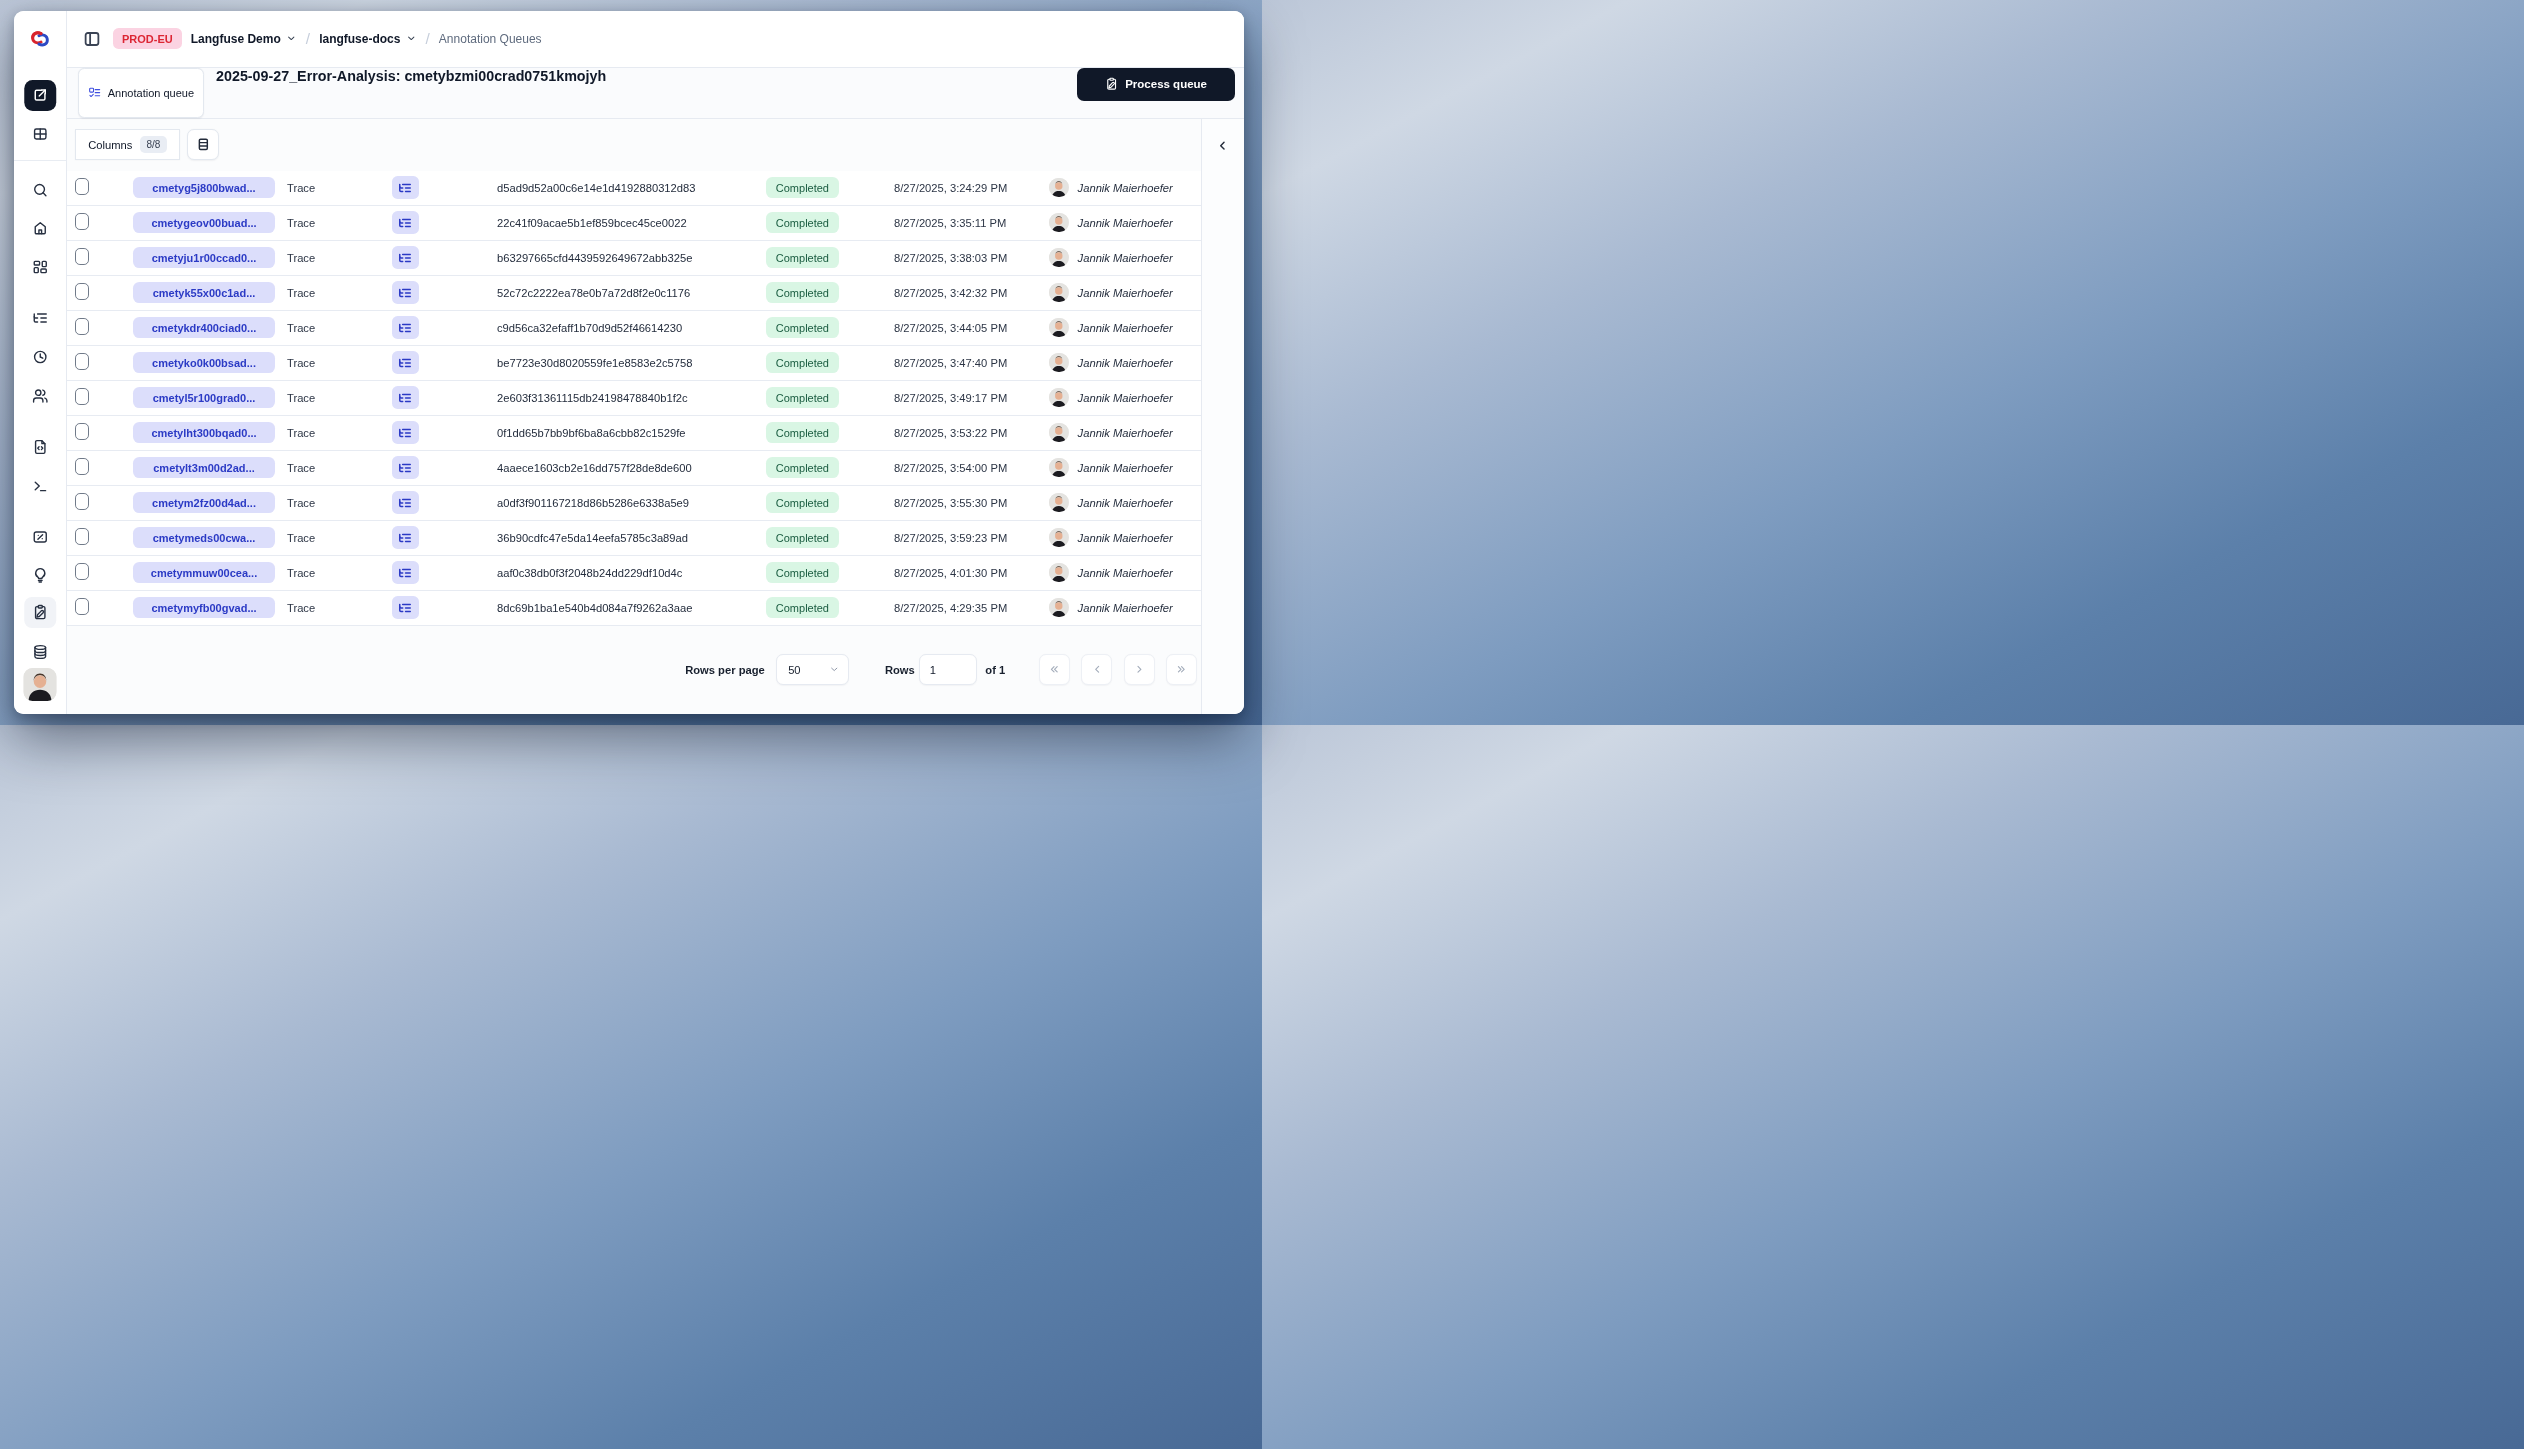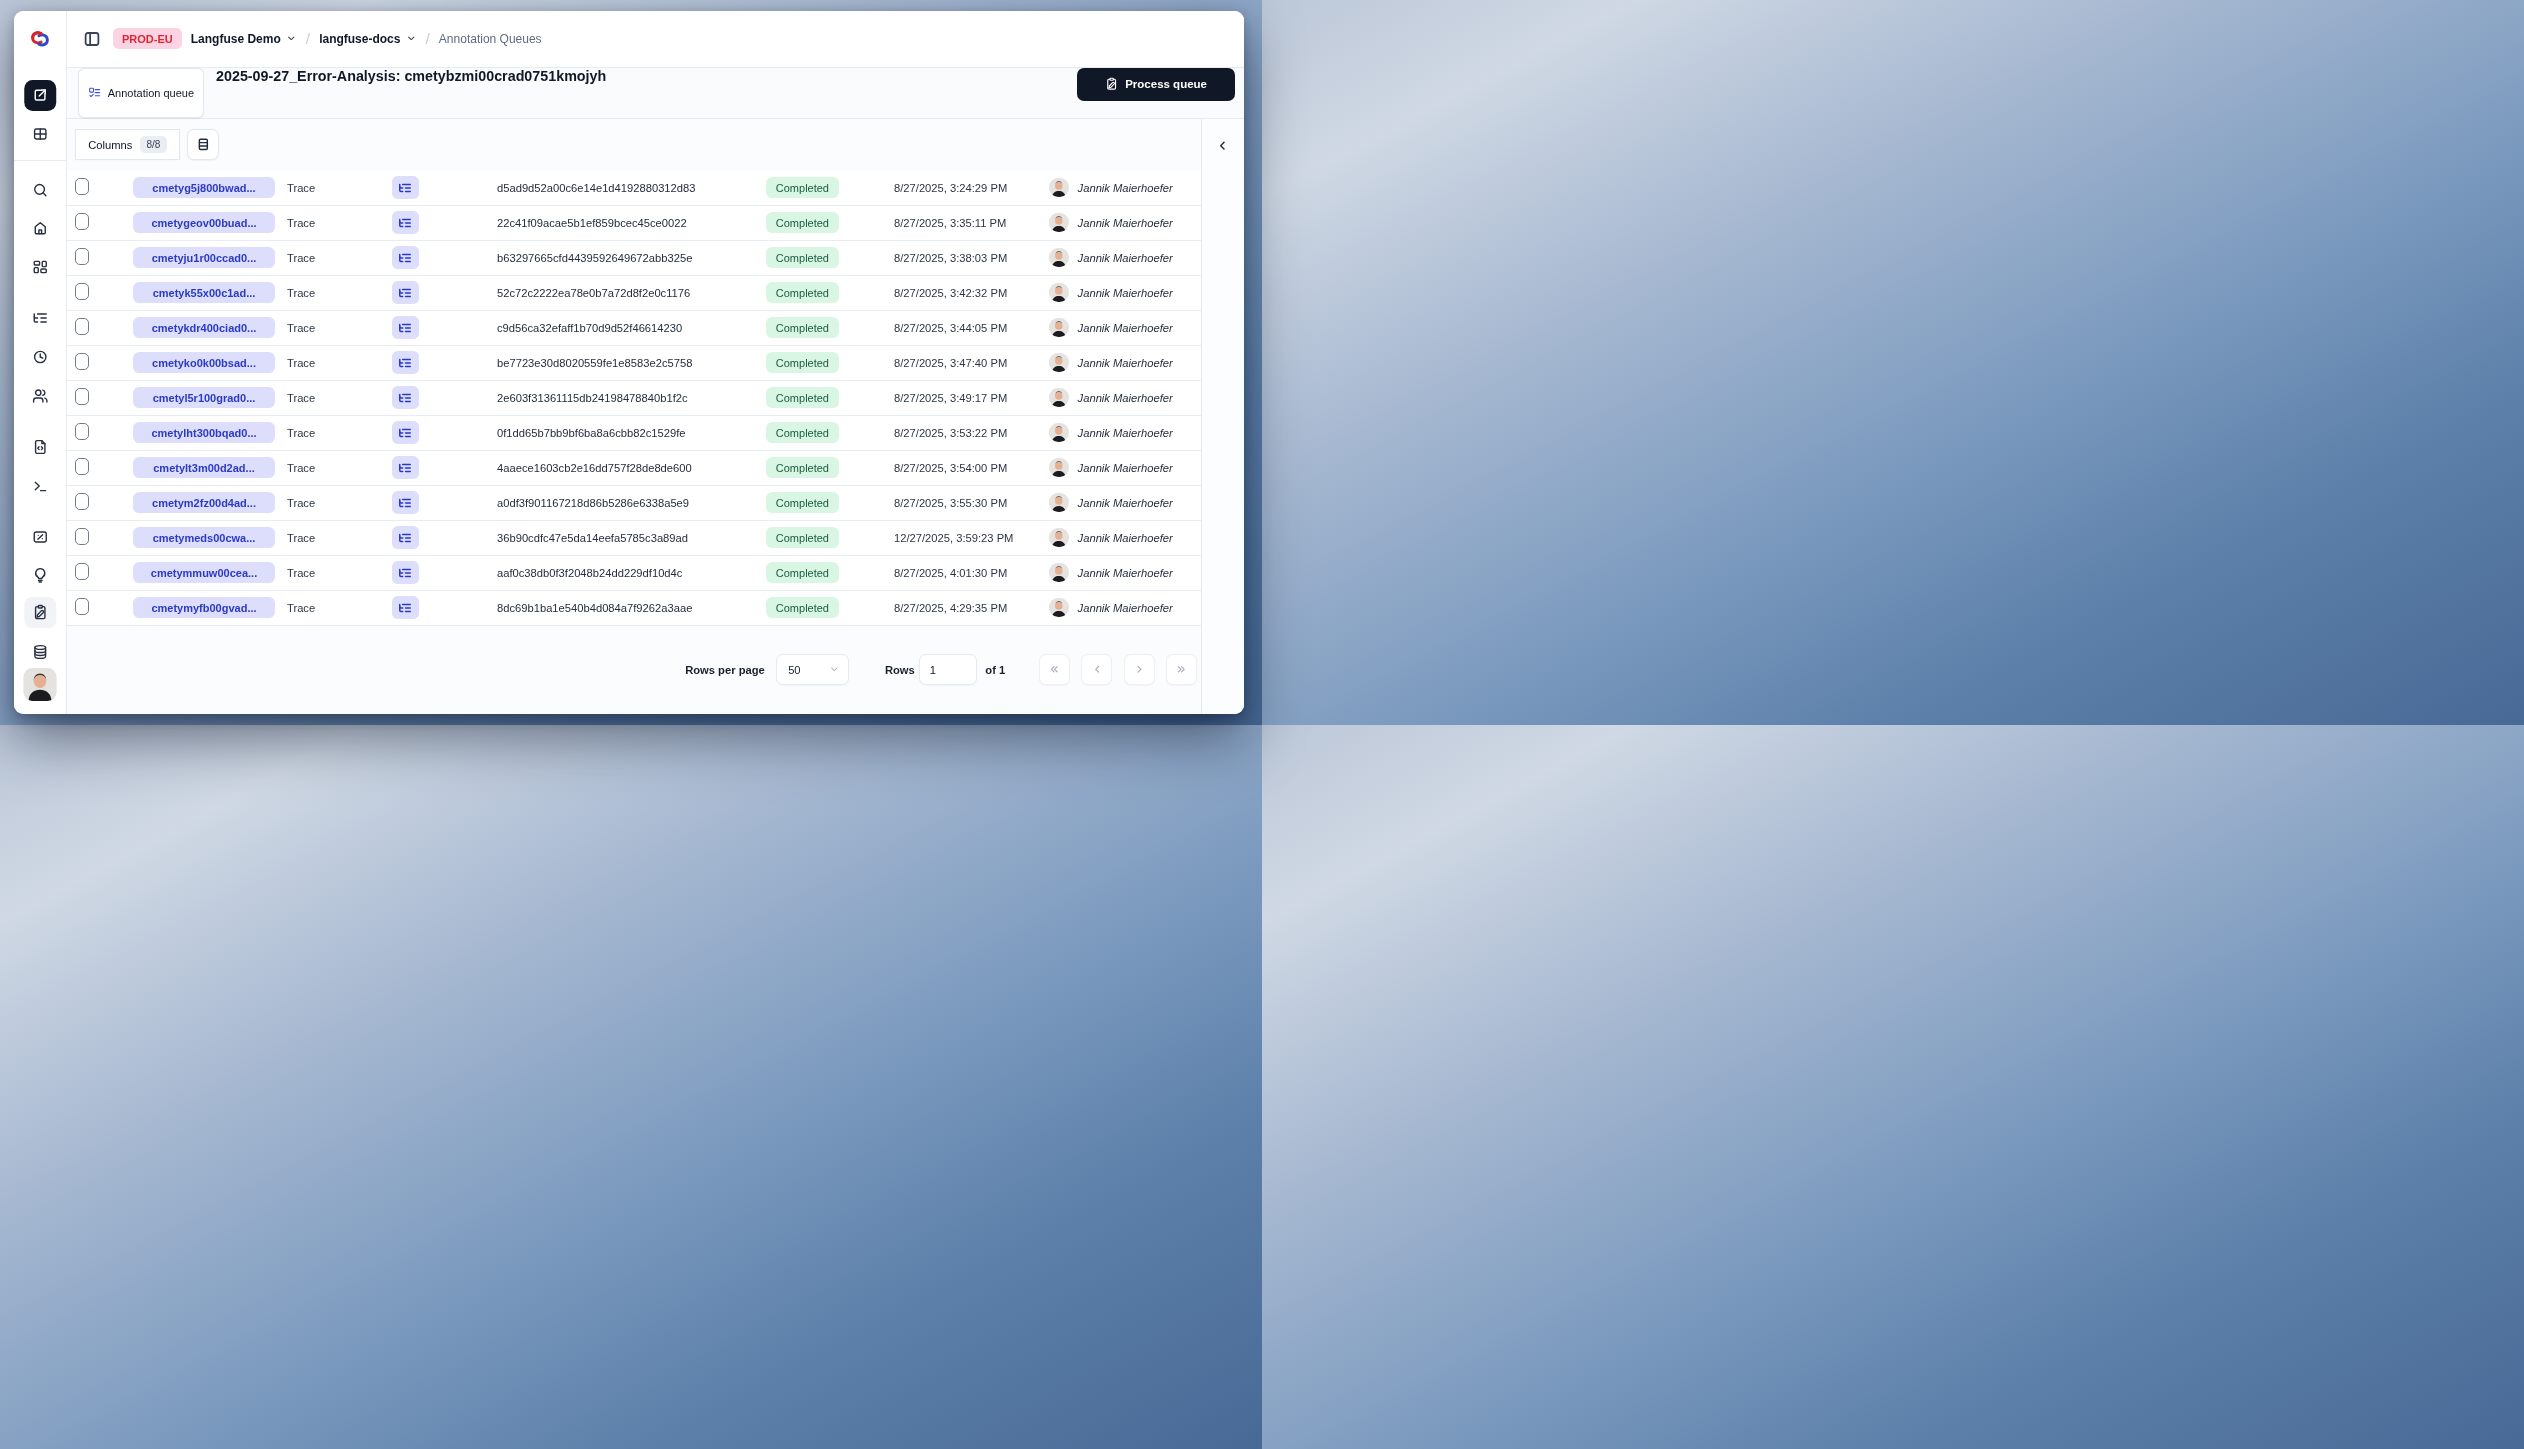--- a/index.html
+++ b/index.html
@@ -604,21 +604,21 @@
           <path d="M21 6H8"></path>
                     <path d="M21 12h-8"></path>
                     <path d="M21 18h-8"></path>
                     <path d="M3 6v4c0 1.1.9 2 2 2h3"></path>
                     <path d="M3 10v6c0 1.1.9 2 2 2h3"></path>
         </svg>
       </span>
     </div>
     <div><span class="hash">36b90cdfc47e5da14eefa5785c3a89ad</span></div>
     <div><span class="status-badge">Completed</span></div>
-    <div><span class="time">12/27/2025, 3:59:23 PM</span></div>
+    <div><span class="time">8/27/2025, 3:59:23 PM</span></div>
     <div class="byline">
       <span class="row-avatar">
         <svg viewBox="0 0 40 40" width="100%" height="100%">
           <rect width="40" height="40" fill="#e4e3e0"></rect>
           <path d="M6 40c.8-9.5 6.6-13.5 14-13.5S33.2 30.5 34 40Z" fill="#1b1b20"></path>
           <circle cx="20" cy="16.5" r="7.6" fill="#e5b092"></circle>
           <path d="M12.4 16a7.6 7.6 0 0 1 15.2 0c.3-5.2-2.7-9.2-7.6-9.2s-7.9 4-7.6 9.2Z" fill="#4a382c"></path>
         </svg>
       </span>
       <span class="by-name">Jannik Maierhoefer</span>

